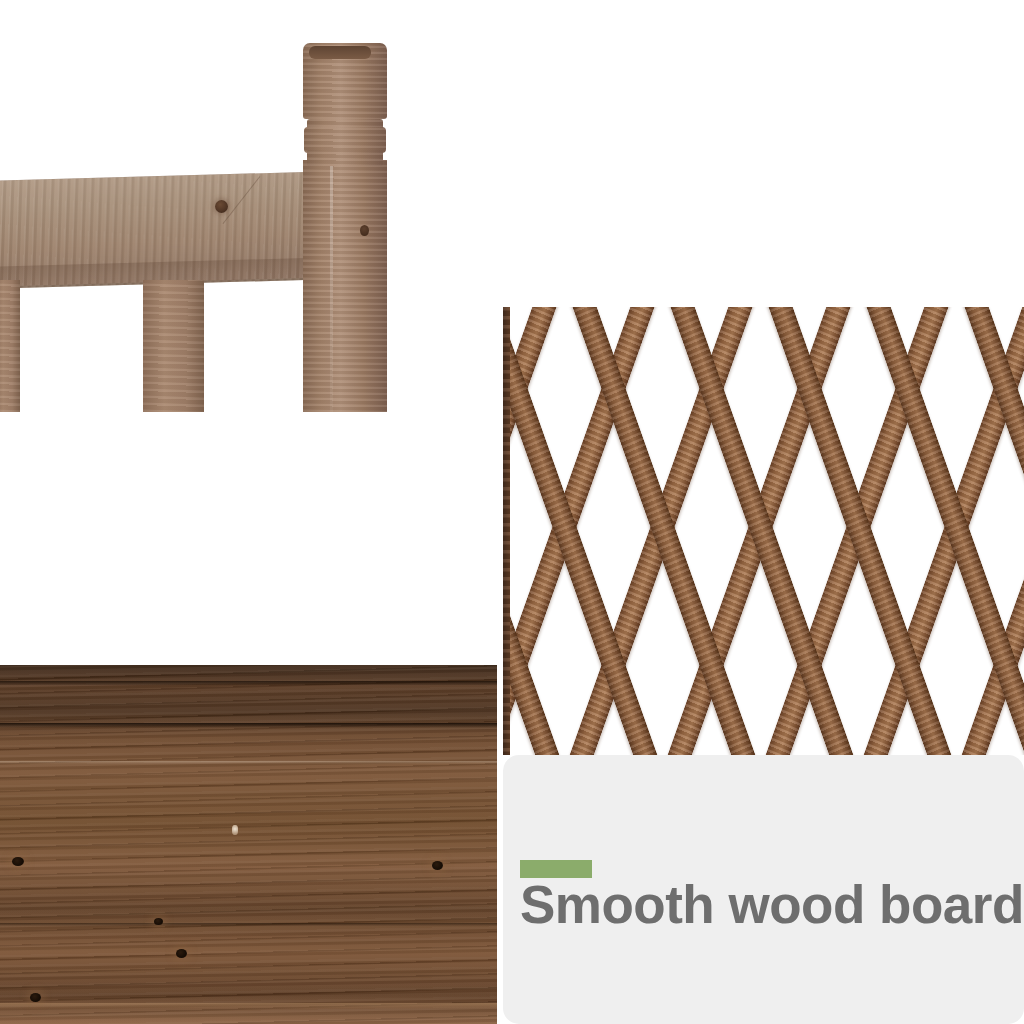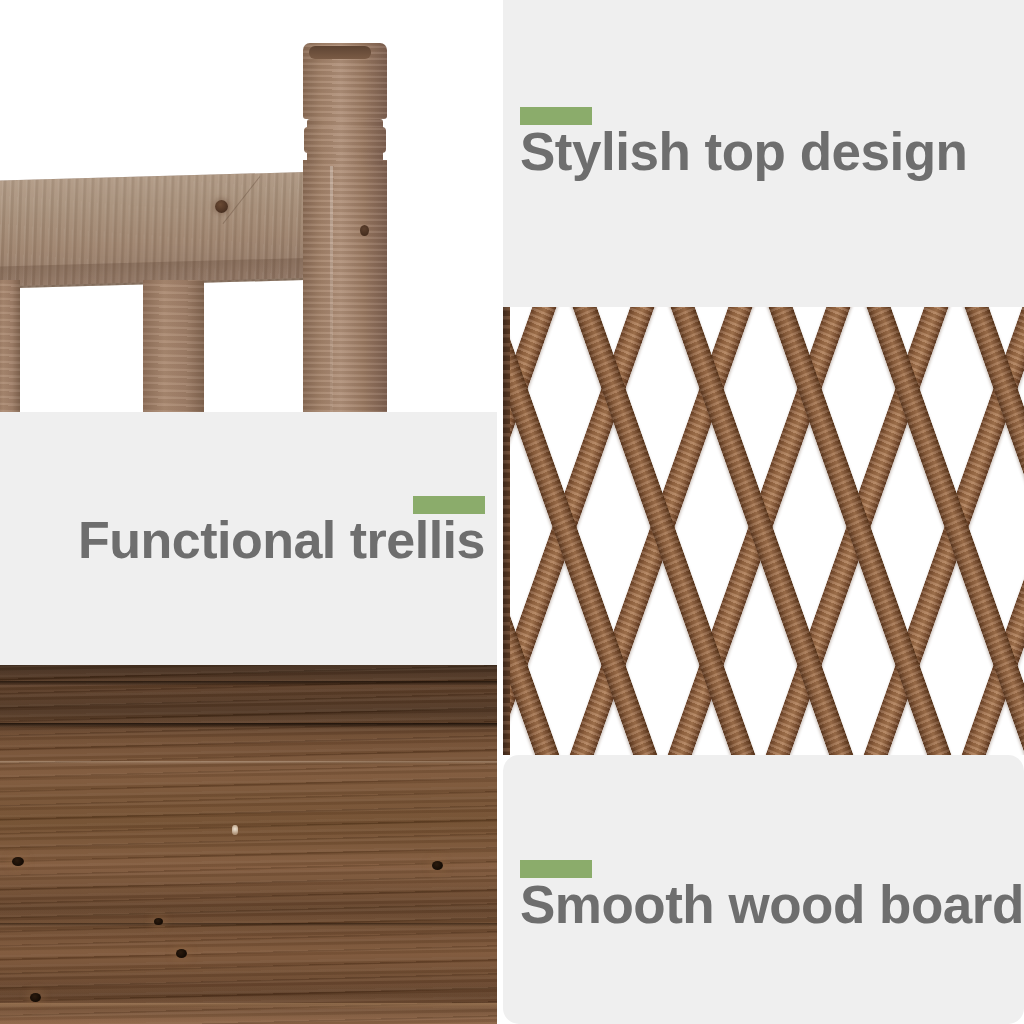--- a/index.html
+++ b/index.html
@@ -243,33 +243,21 @@
       <div id="post-edge"></div>
       <div class="wood-post" id="finial-top"></div>
       <div id="finial-top-face"></div>
       <div class="wood-post" id="finial-neck"></div>
       <div class="wood-post" id="finial-collar"></div>
       <div class="wood-post" id="finial-base"></div>
       <div id="post-screw"></div>
     </div>
   </div>
 
-  <div class="panel text-panel" id="p-cap1">
-    <div class="caption al-left" id="cap1">
-      <span class="accent-bar"></span>
-      <span class="caption-text">Stylish top design</span>
-    </div>
-  </div>
-
-  <div class="panel text-panel" id="p-cap2">
-    <div class="caption al-right" id="cap2">
-      <span class="accent-bar"></span>
-      <span class="caption-text">Functional trellis</span>
-    </div>
-  </div>
+
 
   <div class="panel" id="p-trellis">
     <div class="lattice">
       <div class="slatd right" style="left:-18px"></div>
       <div class="slatd right" style="left:80px"></div>
       <div class="slatd right" style="left:178px"></div>
       <div class="slatd right" style="left:276px"></div>
       <div class="slatd right" style="left:374px"></div>
       <div class="slatd right" style="left:472px"></div>
       <div class="slatd right" style="left:570px"></div>

